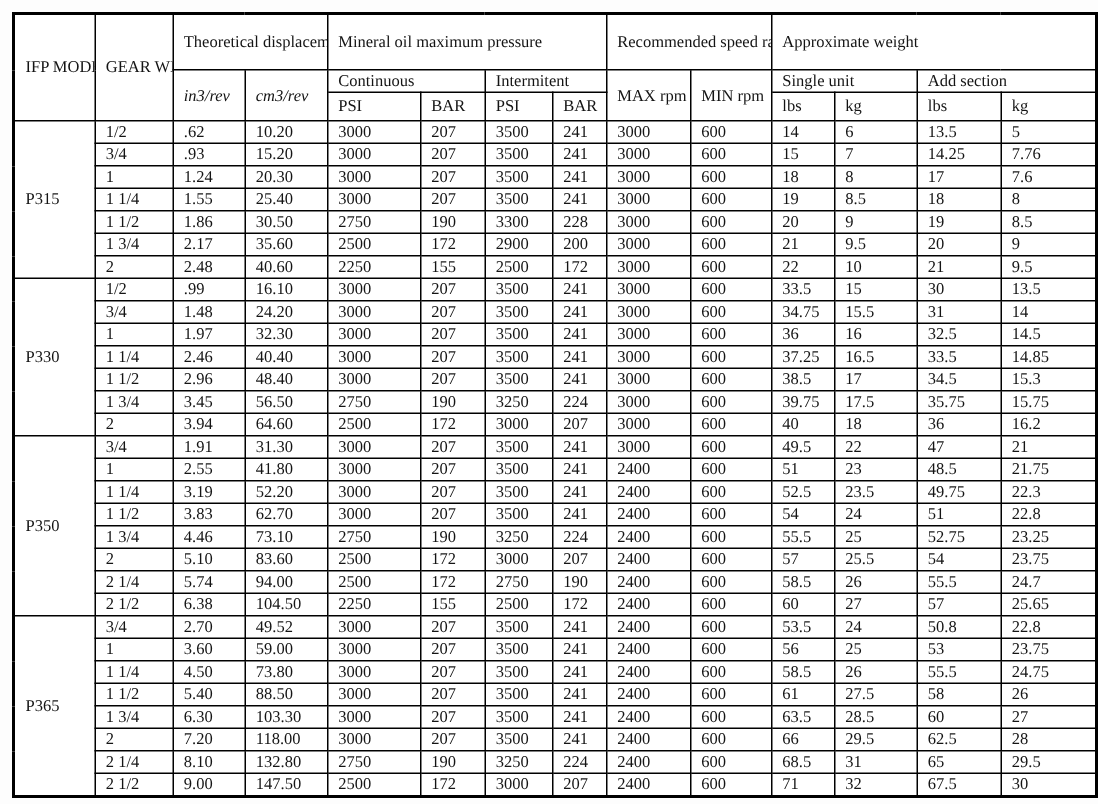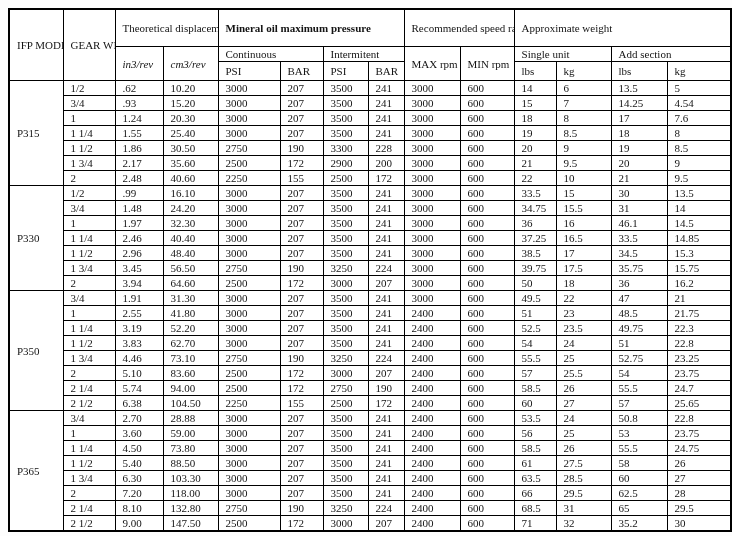--- a/index.html
+++ b/index.html
@@ -44,21 +44,21 @@
   tr.hrow-b td { height: 14px; }
   tr.hrow-c td { height: 18px; }
   td.hdr-top {
     vertical-align: top;
     white-space: pre-line;
     font-size: 11.5px;
     line-height: 14px;
     padding-top: 3px;
     padding-left: 6px;
   }
-  td.hdr-indent { padding-left: 24px; font-weight: bold; }
+  td.hdr-indent { padding-left: 24px; }
   td.hdr-center { text-align: center; padding-left: 0; margin-left: 19px; }
   td.model-hdr, td.gear-hdr {
     vertical-align: middle;
     white-space: pre-line;
     font-size: 11.5px;
     line-height: 14px;
     padding-left: 5px;
   }
   td.unit-hdr {
     vertical-align: bottom;
@@ -171,21 +171,21 @@
           <td class="c-cm3">15.20</td>
           <td class="c-cpsi">3000</td>
           <td class="c-cbar">207</td>
           <td class="c-ipsi">3500</td>
           <td class="c-ibar">241</td>
           <td class="c-maxc">3000</td>
           <td class="c-minc">600</td>
           <td class="c-lbs1">15</td>
           <td class="c-kg1">7</td>
           <td class="c-lbs2">14.25</td>
-          <td class="c-kg2">4.54</td>
+          <td class="c-kg2">7.76</td>
         </tr>
         <tr>
           <td class="c-gear">1</td>
           <td class="c-in3">1.24</td>
           <td class="c-cm3">20.30</td>
           <td class="c-cpsi">3000</td>
           <td class="c-cbar">207</td>
           <td class="c-ipsi">3500</td>
           <td class="c-ibar">241</td>
           <td class="c-maxc">3000</td>
@@ -291,21 +291,21 @@
           <td class="c-in3">1.97</td>
           <td class="c-cm3">32.30</td>
           <td class="c-cpsi">3000</td>
           <td class="c-cbar">207</td>
           <td class="c-ipsi">3500</td>
           <td class="c-ibar">241</td>
           <td class="c-maxc">3000</td>
           <td class="c-minc">600</td>
           <td class="c-lbs1">36</td>
           <td class="c-kg1">16</td>
-          <td class="c-lbs2">46.1</td>
+          <td class="c-lbs2">32.5</td>
           <td class="c-kg2">14.5</td>
         </tr>
         <tr>
           <td class="c-gear">1 1/4</td>
           <td class="c-in3">2.46</td>
           <td class="c-cm3">40.40</td>
           <td class="c-cpsi">3000</td>
           <td class="c-cbar">207</td>
           <td class="c-ipsi">3500</td>
           <td class="c-ibar">241</td>
@@ -349,21 +349,21 @@
         <tr>
           <td class="c-gear">2</td>
           <td class="c-in3">3.94</td>
           <td class="c-cm3">64.60</td>
           <td class="c-cpsi">2500</td>
           <td class="c-cbar">172</td>
           <td class="c-ipsi">3000</td>
           <td class="c-ibar">207</td>
           <td class="c-maxc">3000</td>
           <td class="c-minc">600</td>
-          <td class="c-lbs1">50</td>
+          <td class="c-lbs1">40</td>
           <td class="c-kg1">18</td>
           <td class="c-lbs2">36</td>
           <td class="c-kg2">16.2</td>
         </tr>
         <tr>
           <td rowspan="8" class="model-cell">P350</td>
           <td class="c-gear">3/4</td>
           <td class="c-in3">1.91</td>
           <td class="c-cm3">31.30</td>
           <td class="c-cpsi">3000</td>
@@ -479,21 +479,21 @@
           <td class="c-minc">600</td>
           <td class="c-lbs1">60</td>
           <td class="c-kg1">27</td>
           <td class="c-lbs2">57</td>
           <td class="c-kg2">25.65</td>
         </tr>
         <tr>
           <td rowspan="8" class="model-cell">P365</td>
           <td class="c-gear">3/4</td>
           <td class="c-in3">2.70</td>
-          <td class="c-cm3">28.88</td>
+          <td class="c-cm3">49.52</td>
           <td class="c-cpsi">3000</td>
           <td class="c-cbar">207</td>
           <td class="c-ipsi">3500</td>
           <td class="c-ibar">241</td>
           <td class="c-maxc">2400</td>
           <td class="c-minc">600</td>
           <td class="c-lbs1">53.5</td>
           <td class="c-kg1">24</td>
           <td class="c-lbs2">50.8</td>
           <td class="c-kg2">22.8</td>
@@ -593,18 +593,18 @@
           <td class="c-in3">9.00</td>
           <td class="c-cm3">147.50</td>
           <td class="c-cpsi">2500</td>
           <td class="c-cbar">172</td>
           <td class="c-ipsi">3000</td>
           <td class="c-ibar">207</td>
           <td class="c-maxc">2400</td>
           <td class="c-minc">600</td>
           <td class="c-lbs1">71</td>
           <td class="c-kg1">32</td>
-          <td class="c-lbs2">35.2</td>
+          <td class="c-lbs2">67.5</td>
           <td class="c-kg2">30</td>
         </tr>
       </tbody>
   </table>
 </div>
 
 </body></html>

